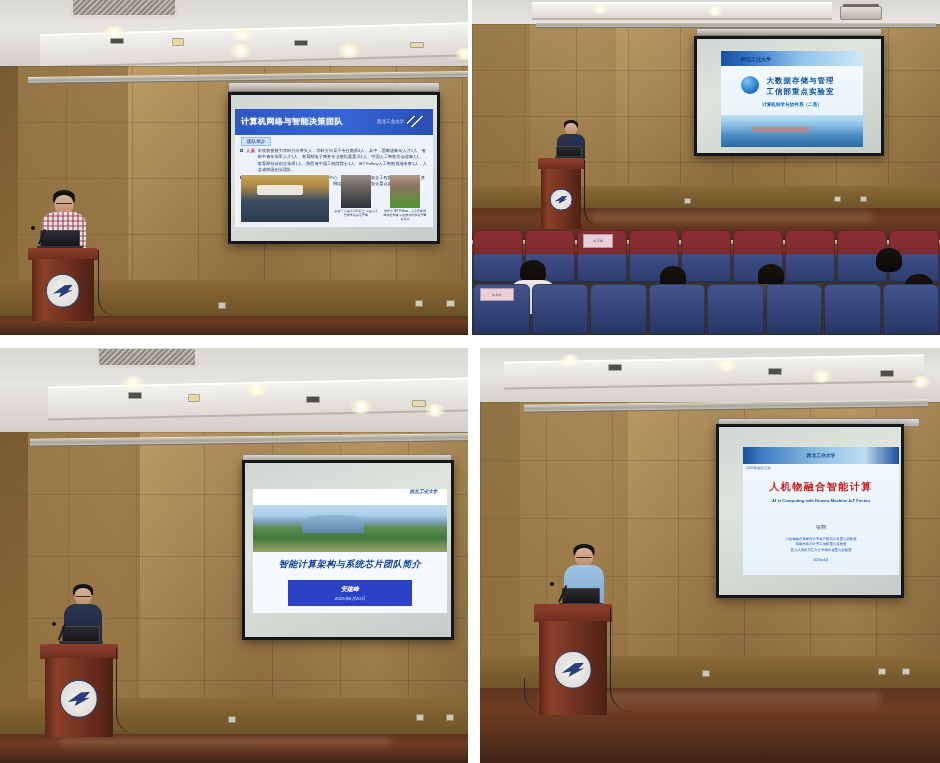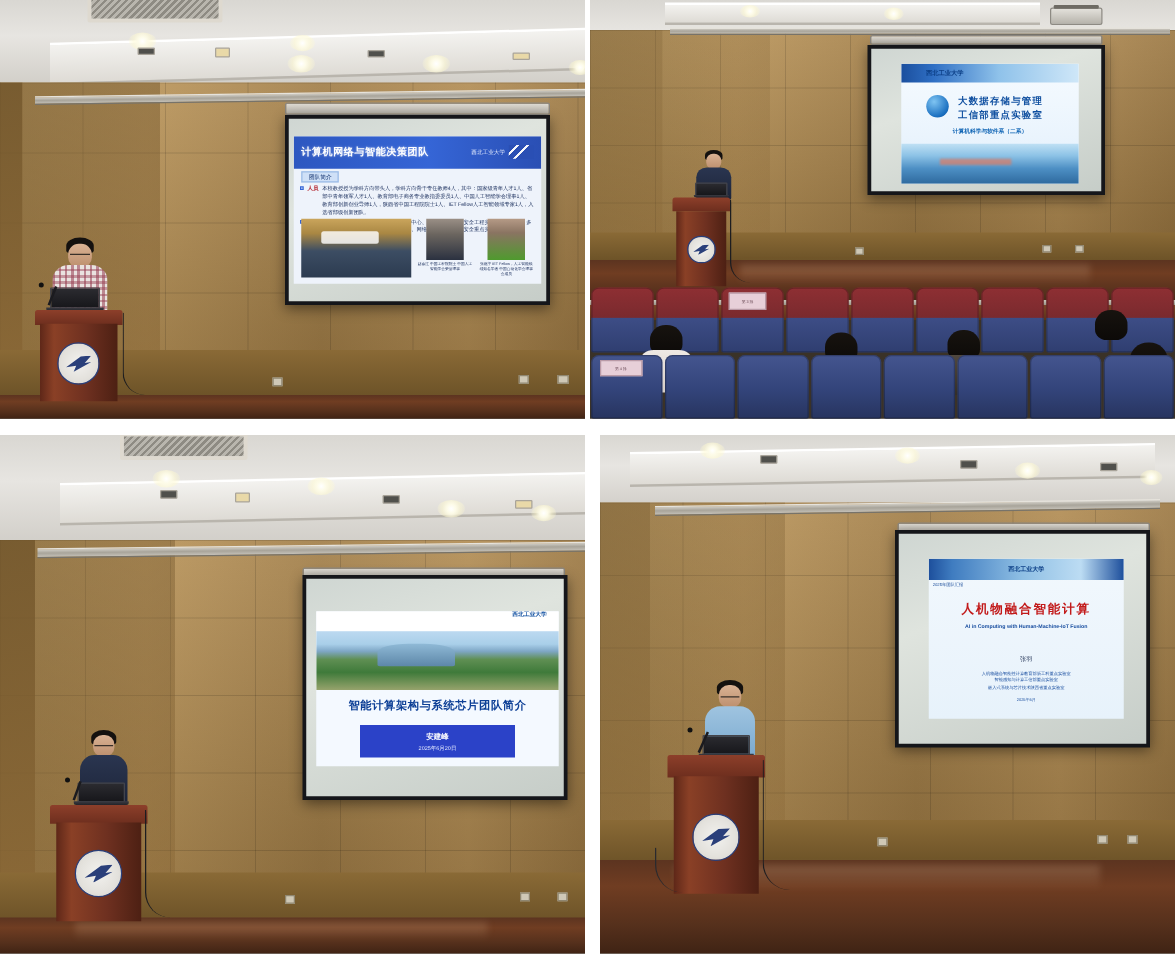--- a/index.html
+++ b/index.html
@@ -16,21 +16,21 @@
     background: #ffffff;
   }
   .photo {
     position: absolute;
     overflow: hidden;
     background: #3a3228;
   }
   
   #photo-tl { left: 0px;   top: 0px;   width: 468px; height: 335px; }
   #photo-tr { left: 472px; top: 0px;   width: 468px; height: 335px; }
-  #photo-bl { left: 0px;   top: 348px; width: 468px; height: 415px; }
+  #photo-bl { left: 0px;   top: 348px; width: 468px; height: 415px; font-style: italic; }
   #photo-br { left: 480px; top: 348px; width: 460px; height: 415px; }
 
   
   .scene { position: absolute; inset: 0; }
 
   .ceiling {
     position: absolute; left: 0; top: 0; width: 100%;
     background: linear-gradient(180deg,#d9d7d2 0%, #e7e5e1 40%, #cfccc6 100%);
   }
   .ceiling-recess {
@@ -680,21 +680,21 @@
         <div class="wall-panel-dark" style="left:40px;top:0;width:108px;height:100%;opacity:.28"></div>
       </div>
       <div class="wall-base" style="top:308px;height:34px"></div>
       <div class="socket" style="left:222px;top:322px;width:8px;height:7px"></div>
       <div class="socket" style="left:398px;top:320px;width:8px;height:7px"></div>
       <div class="socket" style="left:422px;top:320px;width:8px;height:7px"></div>
 
       <div class="rail" style="left:44px;top:54px;width:404px;height:8px;transform:skewY(-0.8deg)"></div>
       <div class="screen-box" style="left:238px;top:70px;width:202px;height:9px"></div>
 
-      <div class="screen-frame" style="left:236px;top:76px;width:204px;height:174px">
+      <div class="screen-frame" style="left:236px;top:76px;width:188px;height:174px">
         <div class="screen-surface">
           <div class="slide s4" style="left:24px;top:20px;width:156px;height:128px">
             <div class="s4-band">
               <span class="s4-univ">西北工业大学</span>
             </div>
             <div class="s4-tag">2025年团队汇报</div>
             <div class="s4-title">人机物融合智能计算</div>
             <div class="s4-sub">AI in Computing with Human-Machine-IoT Fusion</div>
             <div class="s4-speaker">张羽</div>
             <div class="s4-affil">

